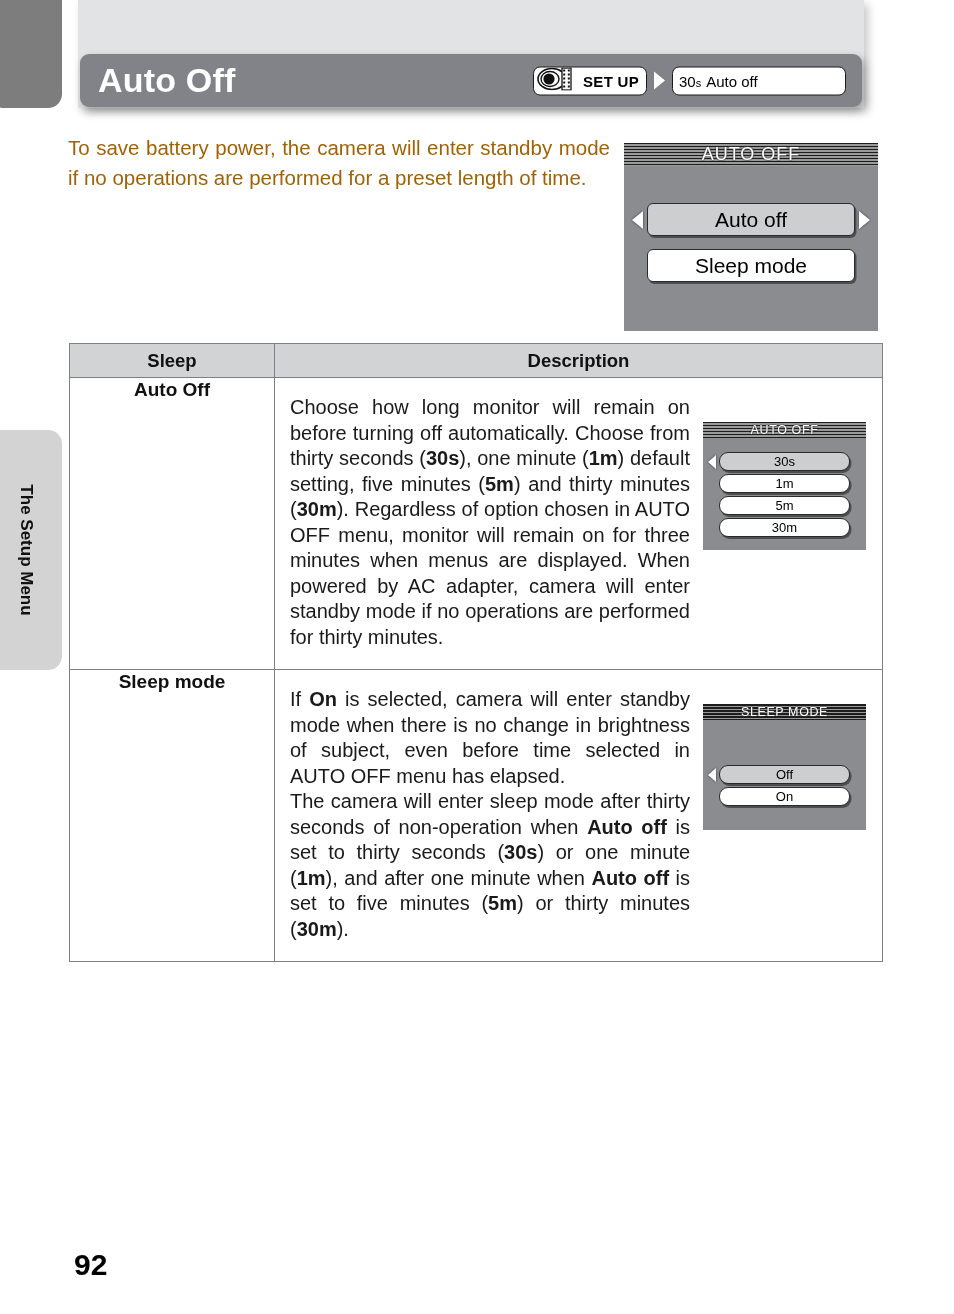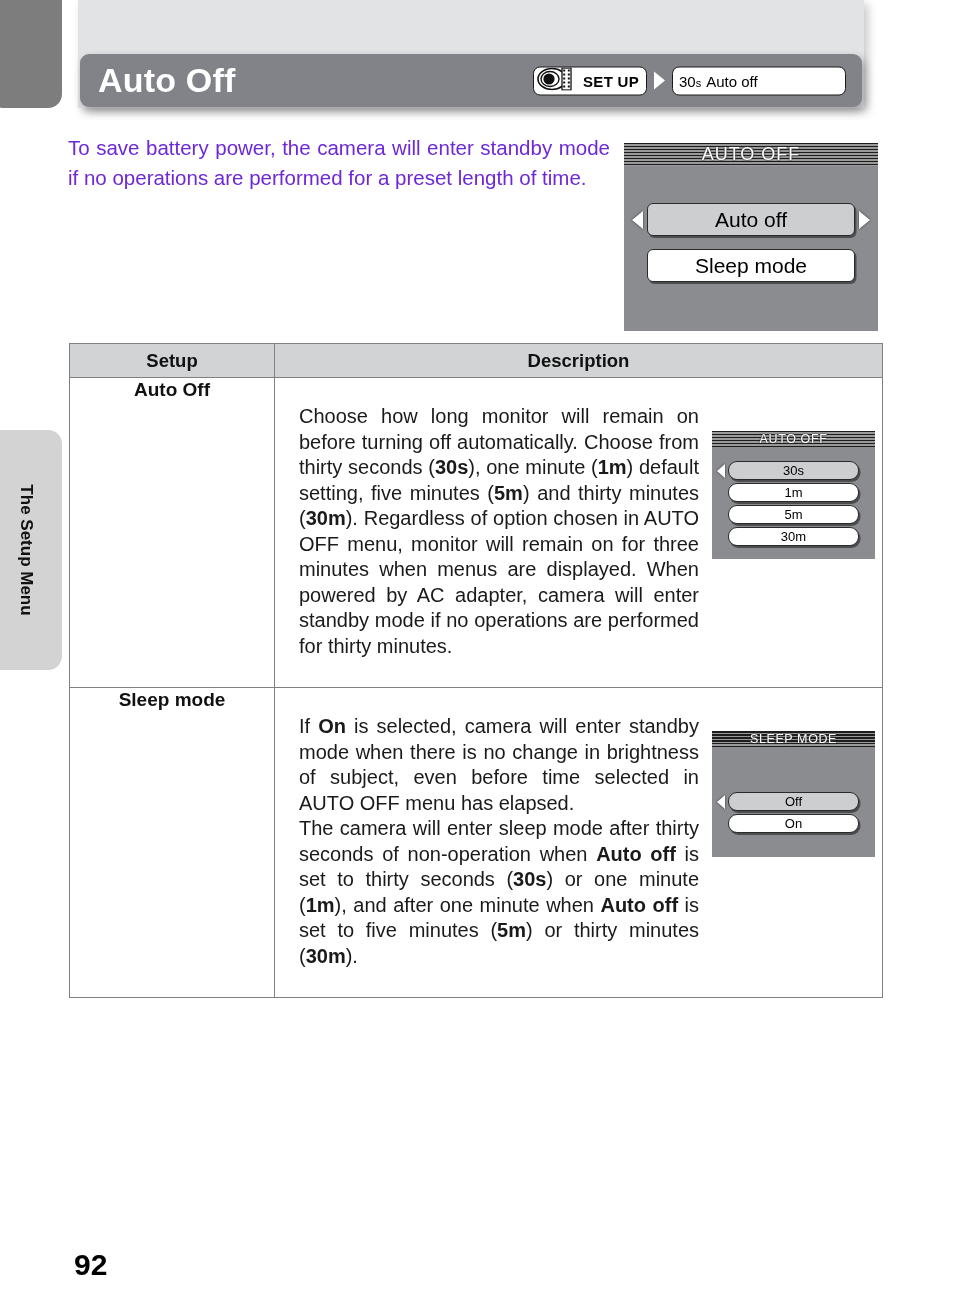--- a/index.html
+++ b/index.html
@@ -142,21 +142,21 @@
 
   
   .intro {
     position: absolute;
     left: 68px;
     top: 133px;
     width: 542px;
     font-size: 20.5px;
     line-height: 30px;
     text-align: justify;
-    color: #6d28d9;
+    color: #a16207;
   }
 
   
   .lcd {
     background: #8a8c90;
     box-sizing: border-box;
     position: relative;
   }
   .lcd-titlebar {
     position: relative;
@@ -275,21 +275,21 @@
     color: #111;
   }
   .col-option { width: 202px; }
   .cell-option {
     text-align: center;
     vertical-align: middle;
     font-size: 19px;
     font-weight: bold;
     color: #111;
   }
-  .cell-desc { padding: 16px; }
+  .cell-desc { padding: 7px; }
   .desc-wrap {
     display: flex;
     align-items: flex-start;
   }
   .desc-text {
     width: 408px;
     flex: none;
     padding: 10px 0 12px 8px;
     box-sizing: border-box;
     font-size: 20px;
@@ -381,21 +381,21 @@
       <div class="arrow-l" style="visibility:hidden"></div>
       <div class="lcd-btn">Sleep mode</div>
       <div class="arrow-r" style="visibility:hidden"></div>
     </div>
   </div>
 </div>
 
 <table class="tbl">
   <thead>
     <tr>
-      <th class="col-option">Setup</th>
+      <th class="col-option">Sleep</th>
       <th>Description</th>
     </tr>
   </thead>
   <tbody>
 
     <tr>
       <td class="cell-option">Auto Off</td>
       <td class="cell-desc">
         <div class="desc-wrap">
           <div class="desc-text">

